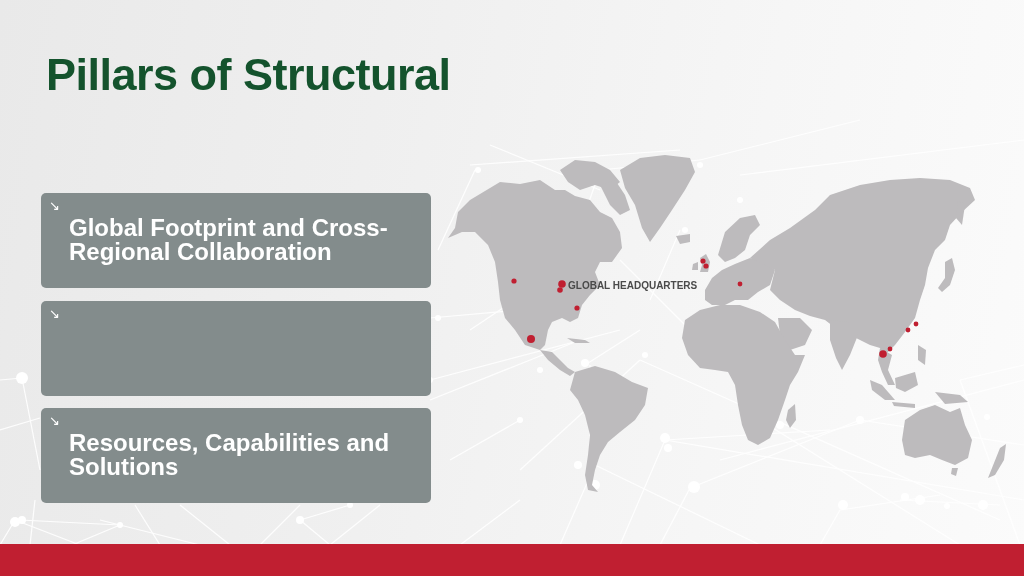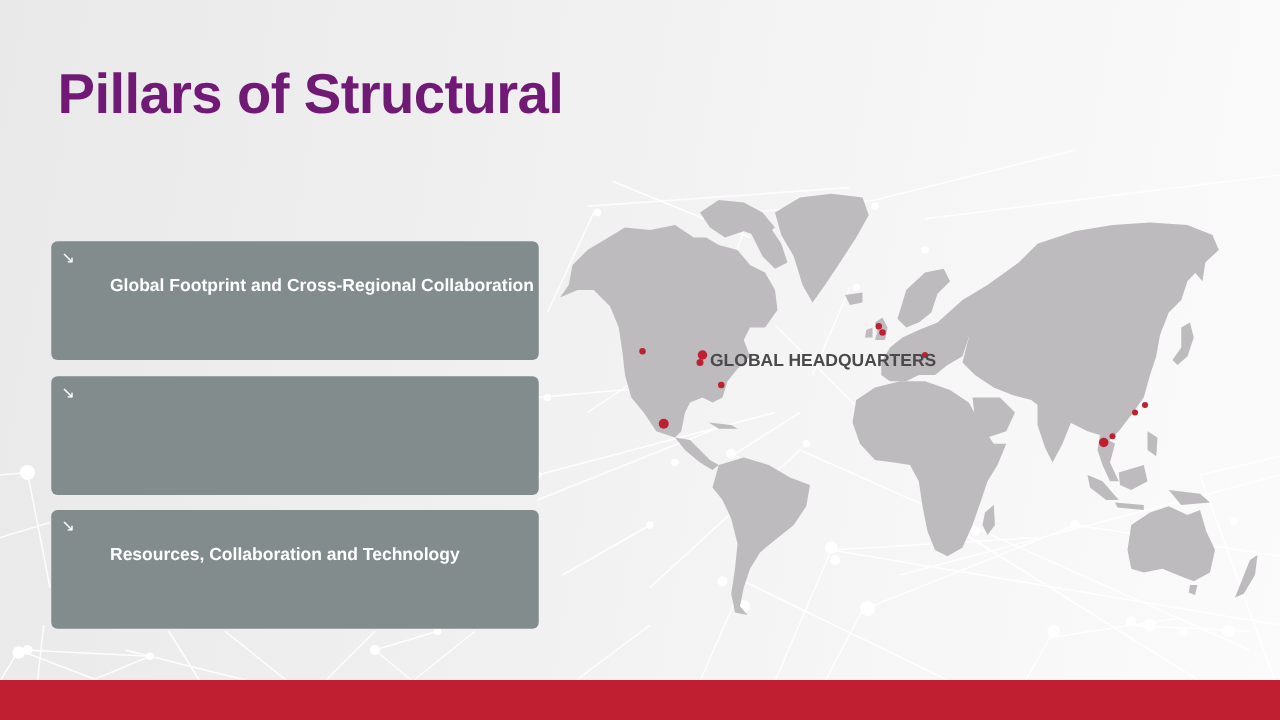--- a/index.html
+++ b/index.html
@@ -7,38 +7,38 @@
   body {
     position: relative;
     font-family: "Liberation Sans", "DejaVu Sans", sans-serif;
     background: linear-gradient(100deg, #e9e9e9 0%, #efefef 35%, #f6f6f6 70%, #fbfbfb 100%);
   }
   .network { position: absolute; left: 0; top: 0; width: 1024px; height: 545px; }
   .map { position: absolute; left: 0; top: 0; width: 1024px; height: 545px; }
   .title {
     position: absolute; left: 46px; top: 50px;
     font-size: 45px; font-weight: 700; line-height: 50px;
-    color: #701a75; letter-spacing: -0.5px;
+    color: #14532d; letter-spacing: -0.5px;
     width: 520px;
   }
   .card {
     position: absolute; left: 41px; width: 390px; height: 95px;
     background: #838c8c; border-radius: 5px;
   }
   .card .arrow {
     position: absolute; left: 8px; top: 6px;
     font-size: 13px; color: #ffffff; line-height: 14px;
   }
   .card .label {
     position: absolute; left: 28px; top: 23px; width: 350px;
-    font-size: 14px; font-weight: 700; line-height: 24px; color: #ffffff; margin-left: 19px;
+    font-size: 24px; font-weight: 700; line-height: 24px; color: #ffffff;
   }
   .hq-label {
     position: absolute; left: 568px; top: 280px;
-    font-size: 14px; font-weight: 700; color: #4a4a4a; letter-spacing: 0;
+    font-size: 10px; font-weight: 700; color: #4a4a4a; letter-spacing: 0;
   }
   .footer-bar {
     position: absolute; left: 0; top: 544px; width: 1024px; height: 32px;
     background: #c01f31;
   }
 </style>
 </head>
 <body>
 
 <svg class="network" viewBox="0 0 1024 545">
@@ -190,18 +190,18 @@
   <span class="arrow">↘</span>
   <div class="label">Global Footprint and Cross-Regional Collaboration</div>
 </div>
 
 <div class="card" style="top:301px;">
   <span class="arrow">↘</span>
 </div>
 
 <div class="card" style="top:408px;">
   <span class="arrow">↘</span>
-  <div class="label">Resources, Collaboration and Technology</div>
+  <div class="label">Resources, Capabilities and Solutions</div>
 </div>
 
 <div class="hq-label">GLOBAL HEADQUARTERS</div>
 
 <div class="footer-bar"></div>
 
 </body></html>

